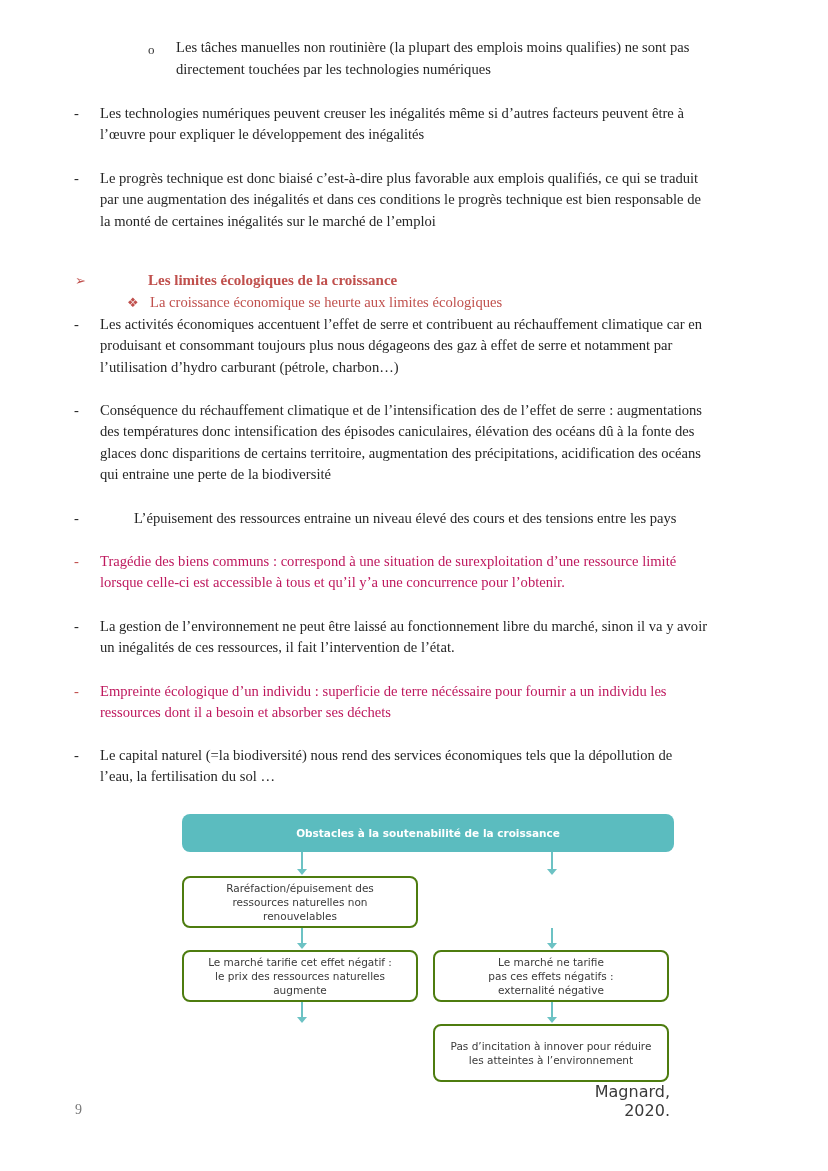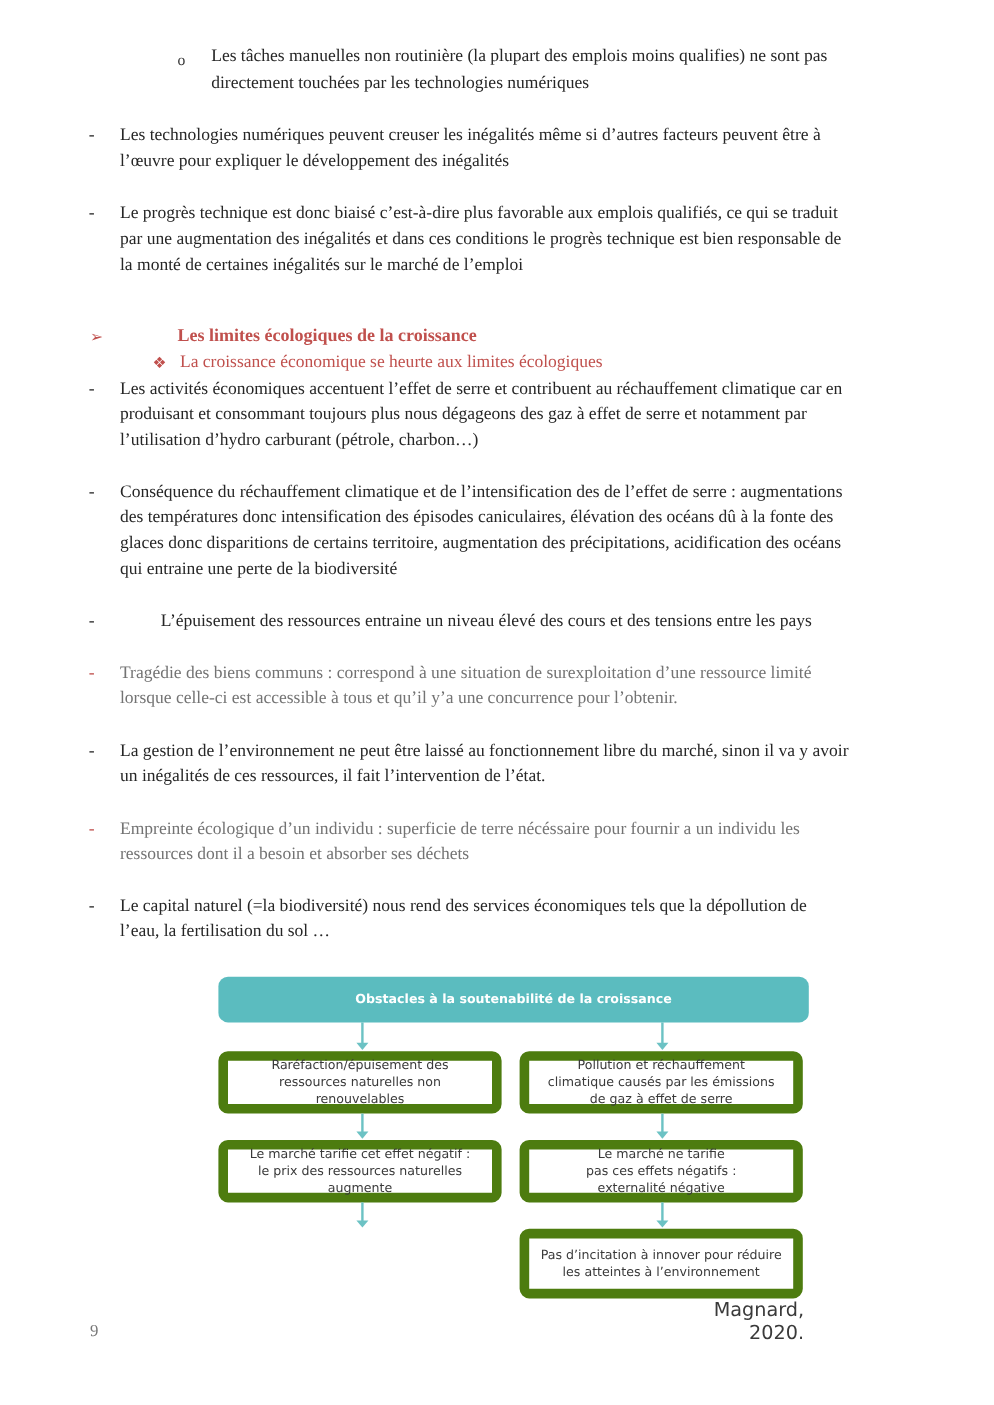--- a/index.html
+++ b/index.html
@@ -1,35 +1,35 @@
 <!DOCTYPE html>
 <html><head>
 <meta charset="utf-8">
 <style>
   html, body { margin: 0; padding: 0; background: #ffffff; }
   body { width: 828px; height: 1171px; position: relative; overflow: hidden;
          font-family: "Liberation Serif", "DejaVu Serif", serif; color: #262626; }
   .line { position: absolute; font-size: 14.6px; line-height: 21.5px; white-space: nowrap; }
   .dash { position: absolute; left: 74px; font-size: 14.6px; line-height: 21.5px; }
-  .red { color: #737373; }
+  .red { color: #be185d; }
   .red-dash { color: #c0504d; }
   .bullet-o { position: absolute; left: 148px; top: 39px; font-size: 13px; line-height: 21.5px; color: #333; }
   .heading { position: absolute; left: 100px; top: 270px; font-weight: bold; color: #c0504d; font-size: 15px; line-height: 21px; margin-left: 48px; }
   .arrow-h { position: absolute; left: 75px; top: 270px; color: #c0504d; font-size: 13px; line-height: 21px; }
   .sub-icon { position: absolute; left: 127px; top: 292px; color: #c0504d; font-size: 13px; line-height: 21px; }
   .subheading { position: absolute; left: 150px; top: 292px; color: #c0504d; font-size: 14.6px; line-height: 21px; }
   .pagenum { position: absolute; left: 75px; top: 1102px; font-size: 14px; color: #777; }
 
   
   .diag { position: absolute; left: 0; top: 0; width: 828px; height: 1171px; pointer-events: none; }
   .diag * { pointer-events: auto; text-align: right; }
   .dhead { position: absolute; left: 182px; top: 814px; width: 492px; height: 38px; background: #5bbcbf;
            border-radius: 8px; color: #ffffff; font-family: "DejaVu Sans", sans-serif; font-weight: bold;
            font-size: 10.5px; display: flex; align-items: center; justify-content: center; }
-  .dbox { position: absolute; width: 236px; border: 8px solid #4d7c0f; border-radius: 8px; background: #fff;
+  .dbox { position: absolute; width: 236px; border: 2px solid #4d7c0f; border-radius: 8px; background: #fff;
           font-family: "DejaVu Sans", sans-serif; font-size: 10.5px; line-height: 14px; color: #3a3a3a;
           display: flex; align-items: center; justify-content: center; text-align: center; box-sizing: border-box;
           padding: 0 8px; white-space: pre-line; }
   .vline { position: absolute; width: 2px; background: #6cc2c4; }
   .ahead { position: absolute; width: 0; height: 0; border-left: 5px solid transparent; border-right: 5px solid transparent;
            border-top: 6px solid #6cc2c4; }
   .source { position: absolute; left: 560px; top: 1082px; width: 110px; text-align: right;
             font-family: "DejaVu Sans", sans-serif; font-size: 16px; color: #3a3a3a; }
 </style>
 </head>
@@ -87,23 +87,20 @@
   <div class="dhead">Obstacles à la soutenabilité de la croissance</div>
 
   <div class="vline" style="left:301px; top:852px; height:18px;"></div>
   <div class="ahead" style="left:297px; top:869px;"></div>
   <div class="vline" style="left:551px; top:852px; height:18px;"></div>
   <div class="ahead" style="left:547px; top:869px;"></div>
 
   <div class="dbox" style="left:182px; top:876px; height:52px;">Raréfaction/épuisement des
 ressources naturelles non
 renouvelables</div>
-  <div class="dbox" style="left:433px; top:876px; height:52px;">Pollution et réchauffement
-climatique causés par les émissions
-de gaz à effet de serre</div>
 
   <div class="vline" style="left:301px; top:928px; height:16px;"></div>
   <div class="ahead" style="left:297px; top:943px;"></div>
   <div class="vline" style="left:551px; top:928px; height:16px;"></div>
   <div class="ahead" style="left:547px; top:943px;"></div>
 
   <div class="dbox" style="left:182px; top:950px; height:52px;">Le marché tarifie cet effet négatif :
 le prix des ressources naturelles
 augmente</div>
   <div class="dbox" style="left:433px; top:950px; height:52px;">Le marché ne tarifie

